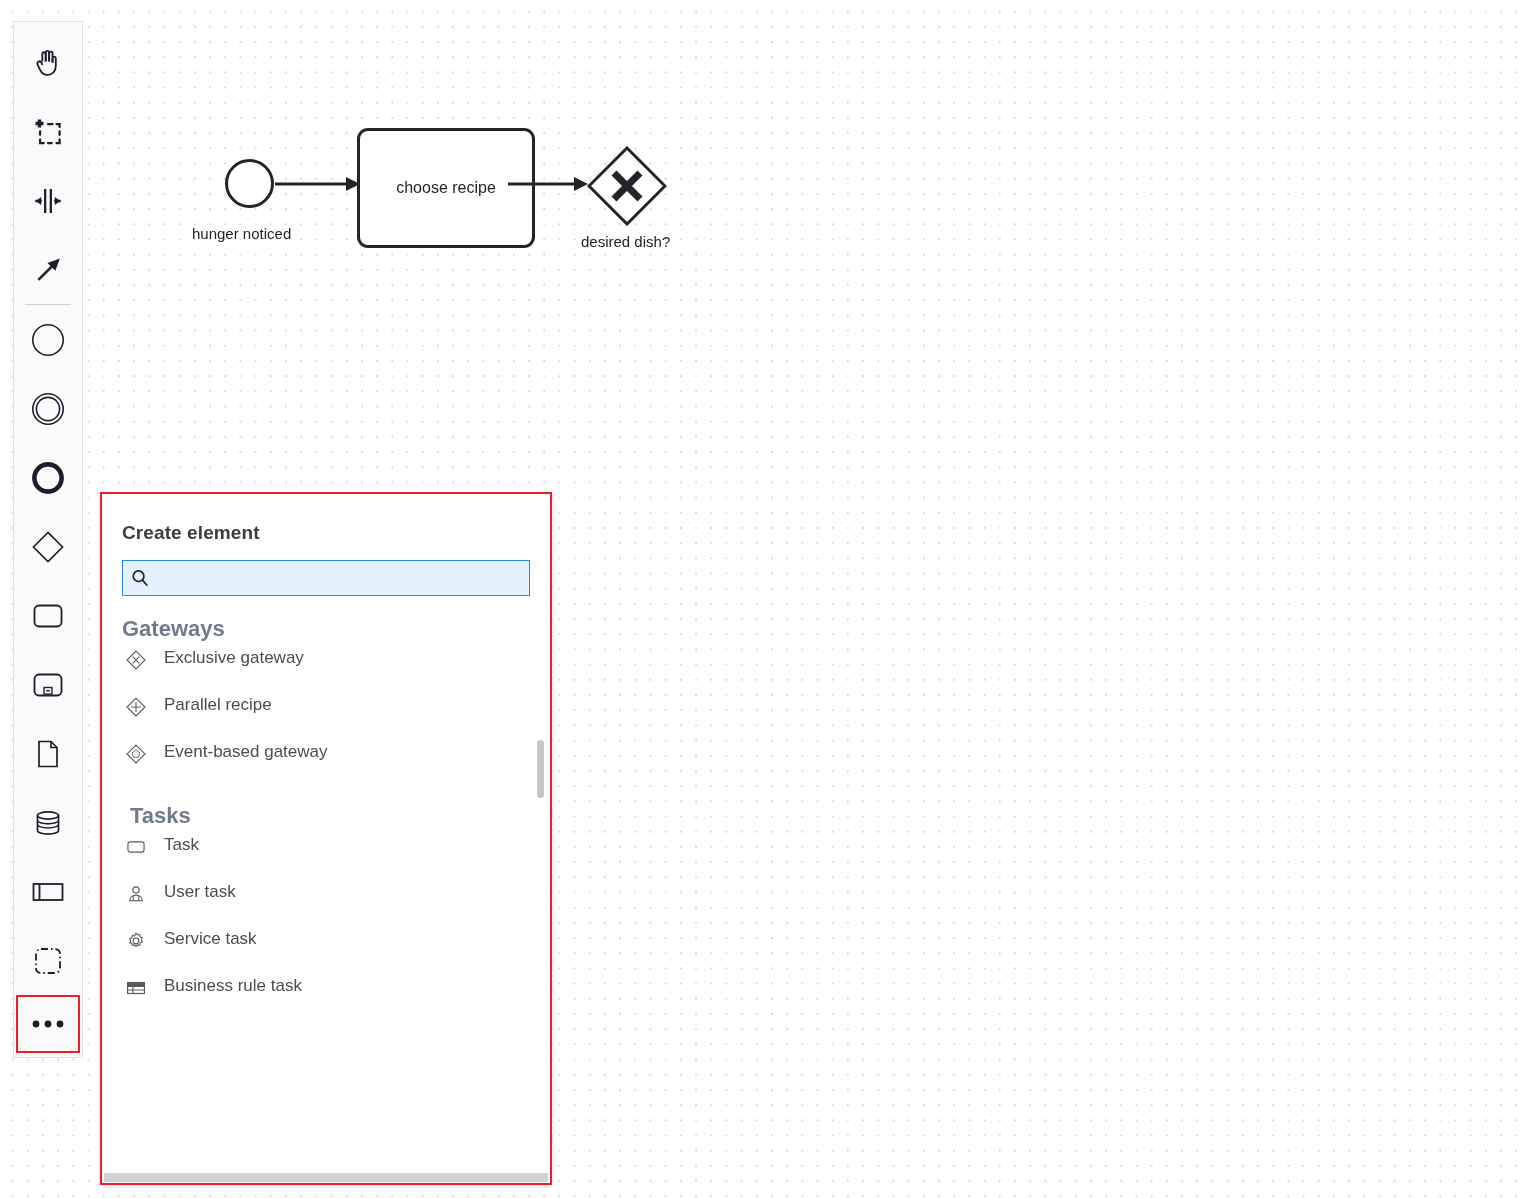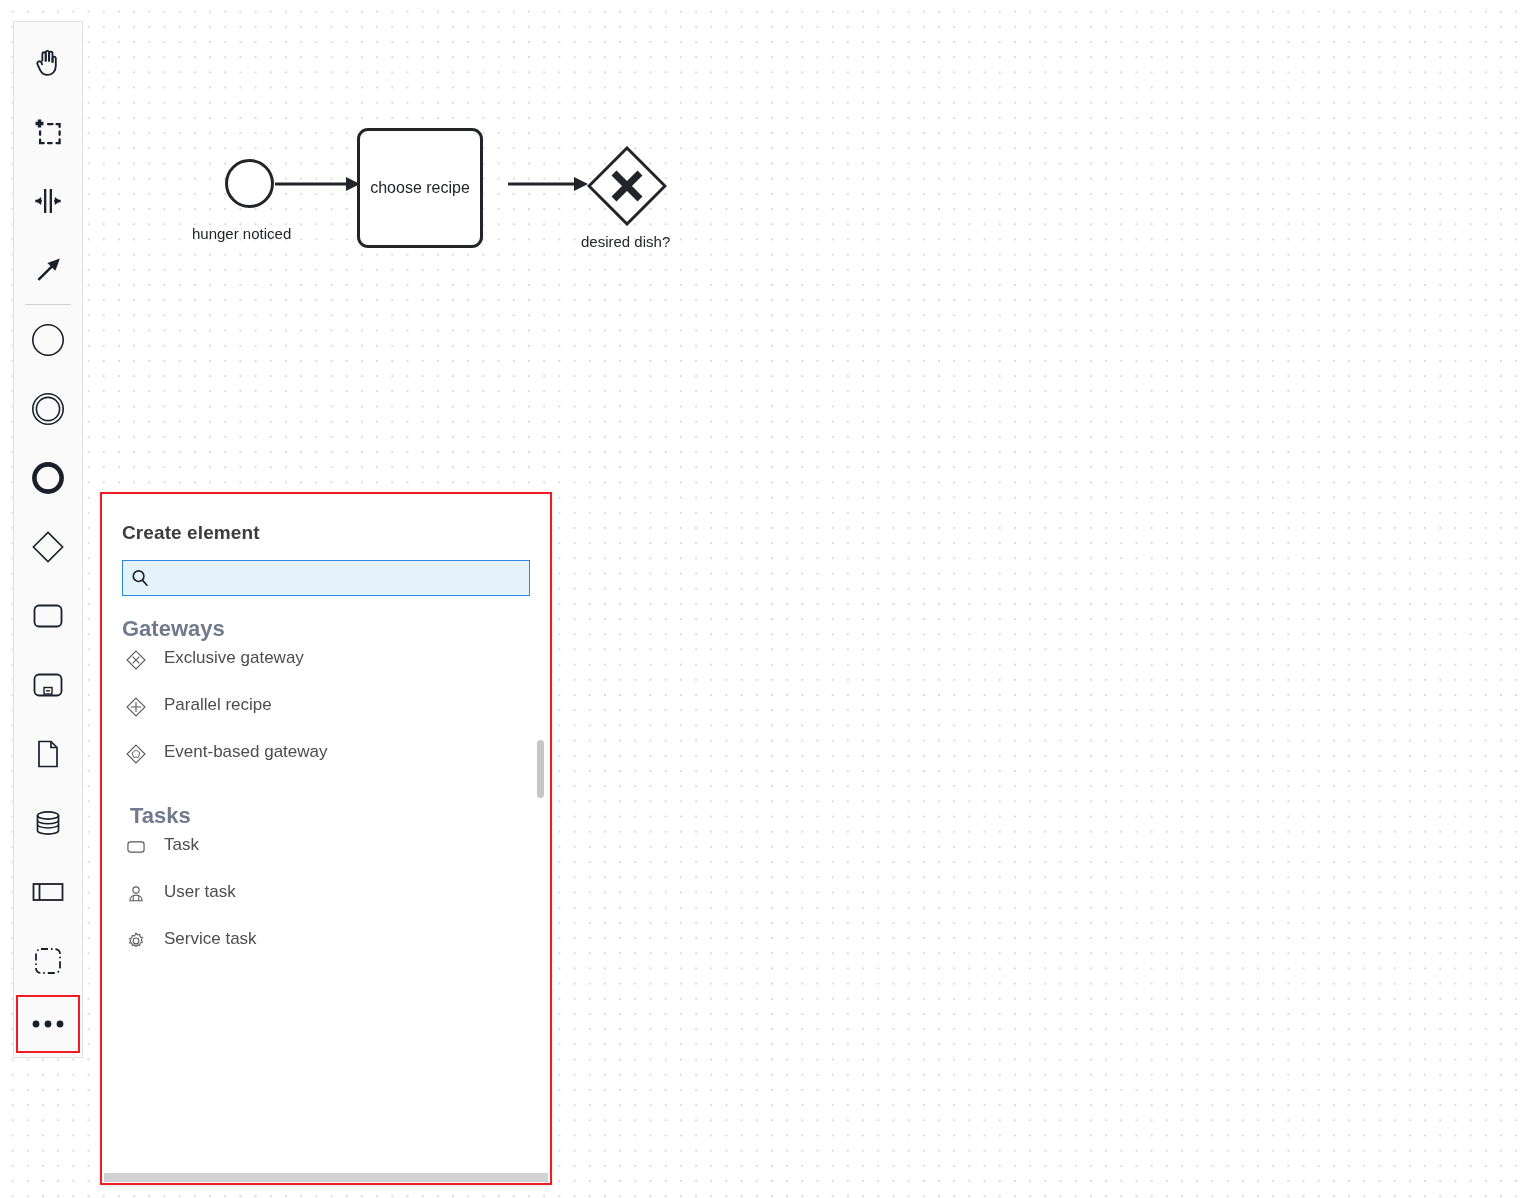--- a/index.html
+++ b/index.html
@@ -76,21 +76,21 @@
     border-radius: 50%;
     background: #ffffff;
     box-sizing: border-box;
   }
   #start-event-label {
     left: 192px; top: 225px;
   }
   #task-choose-recipe {
     position: absolute;
     left: 357px; top: 128px;
-    width: 126px; height: 120px;
+    width: 178px; height: 120px;
     border: 3px solid #22242a;
     border-radius: 11px;
     background: #ffffff;
     box-sizing: border-box;
     display: flex;
     align-items: center;
     justify-content: center;
   }
   #task-choose-recipe span {
     font-size: 16px;
@@ -490,20 +490,30 @@
     <div class="popup-item">
       <span class="popup-item-icon">
         <svg width="22" height="22" viewBox="0 0 24 24" fill="none" stroke="#5a5a5a" stroke-width="1.2">
           <path d="M12 3.4l1.5 2 2.5-.5.6 2.5 2.3 1.1-1 2.3 1 2.3-2.3 1.1-.6 2.5-2.5-.5-1.5 2-1.5-2-2.5.5-.6-2.5L5.1 14.2l1-2.3-1-2.3 2.3-1.1.6-2.5 2.5.5z"></path>
           <circle cx="12" cy="11.9" r="3.1"></circle>
         </svg>
       </span>
       <span class="popup-item-label">Service task</span>
     </div>
 
+    <div class="popup-item">
+      <span class="popup-item-icon">
+        <svg width="22" height="22" viewBox="0 0 24 24" fill="none" stroke="#5a5a5a" stroke-width="1.3">
+          <rect x="2.8" y="6" width="18.4" height="12"></rect>
+          <path d="M2.8 10.2 H21.2 M2.8 14.2 H21.2 M8.6 10.2 V18"></path>
+          <rect x="2.8" y="6" width="18.4" height="4.2" fill="#5a5a5a" stroke="none"></rect>
+        </svg>
+      </span>
+      <span class="popup-item-label">Business rule task</span>
+    </div>
 
     <div id="popup-vscrollbar"></div>
   </div>
 
   <div id="popup-hscrollbar"></div>
 </div>
 
 <style>
 
 #canvas {

